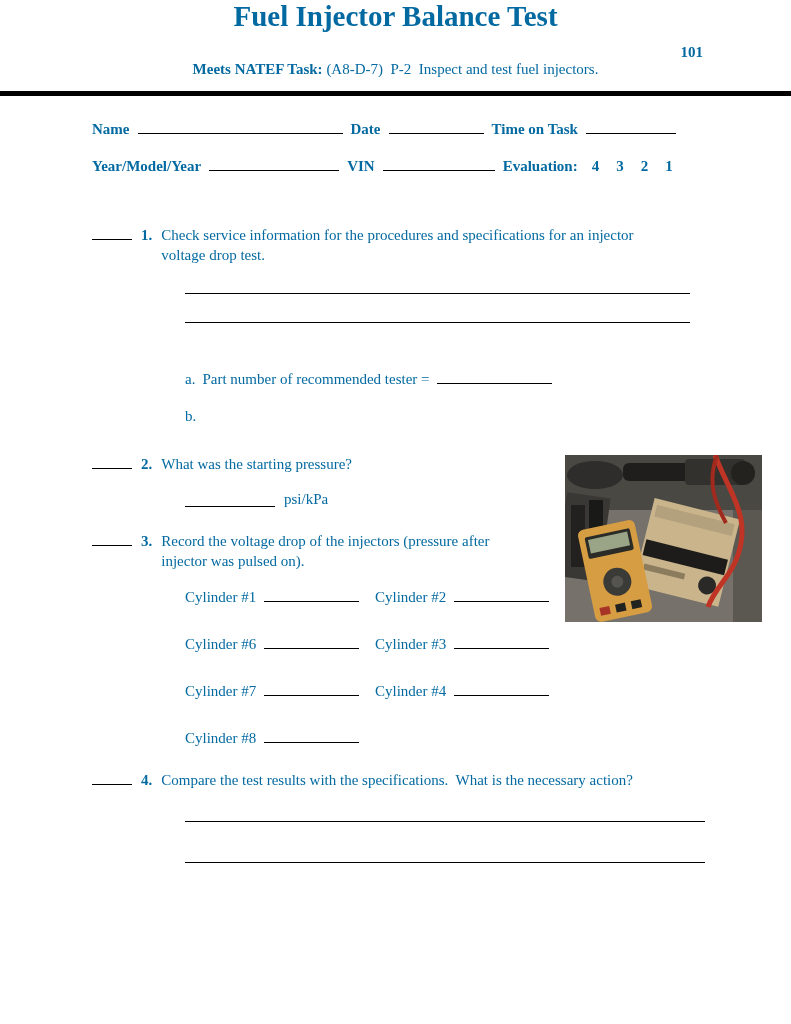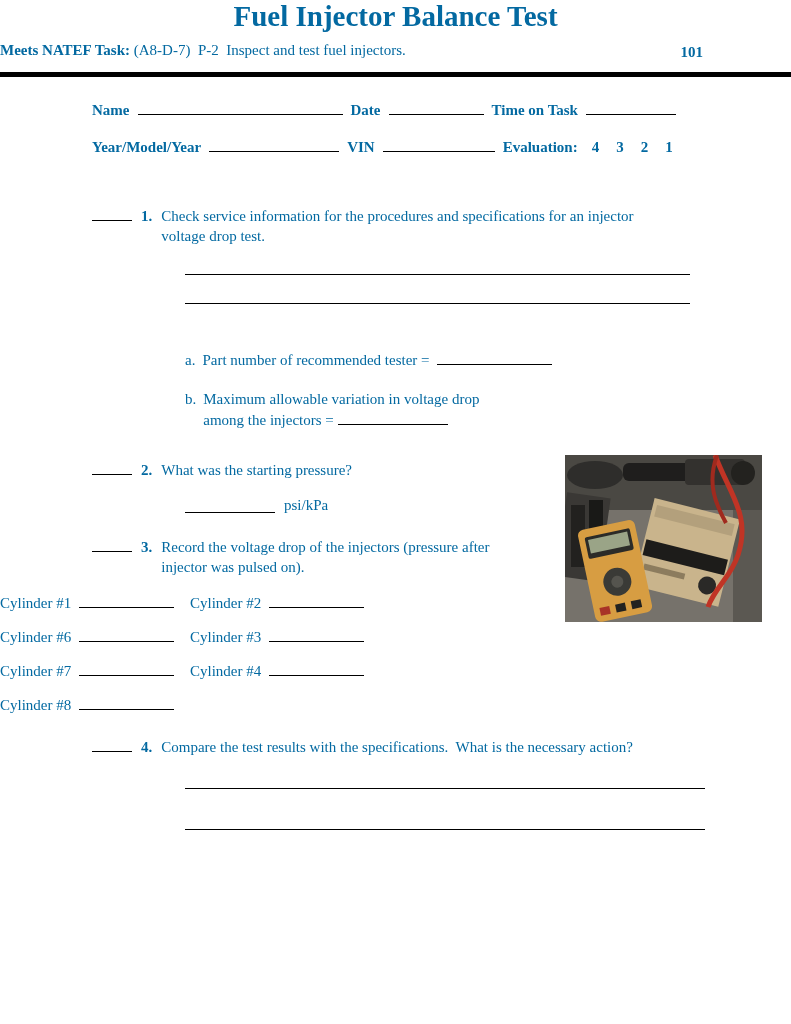--- a/index.html
+++ b/index.html
@@ -7,21 +7,21 @@
     position:relative; width:791px; height:1024px; background:#ffffff;
     font-family:"Liberation Serif", serif; font-size:15px; color:#0369a1;
     overflow:hidden;
   }
   .b { font-weight:bold; }
   .pre { white-space:pre-wrap; }
 
   .page-number { position:absolute; top:44px; right:88px; font-weight:bold; }
 
   .title { margin:0; text-align:center; font-size:29px; font-weight:bold; }
-  .natef { margin-top:9px; }
+  .natef { margin-top:28px; text-align:center; }
   .natef .lbl { font-weight:bold; }
   .rule { margin-top:13px; height:5px; background:#000; width:100%; }
 
   .form-line { display:flex; align-items:baseline; gap:8px; margin-left:92px; margin-right:70px;font-family:Liberation Serif, serif; }
   .fl1 { margin-top:24px; }
   .fl2 { margin-top:19px; }
 
   .blank { display:inline-block; height:13px; border-bottom:1.4px solid #000; } .w90 {width:90px;} .w95 {width:95px;} .w110 {width:110px;}
   .w112 {width:112px;} .w115 {width:115px;} .w130 {width:130px;} .w205 {width:205px;}
 
@@ -40,21 +40,21 @@
   .sub { display:flex; align-items:baseline; margin-left:185px; gap:7px; }
   .sub-a { margin-top:47px; }
   .sub-b { margin-top:20px; }
   .sub-label { flex:none; }
   .sub-text { line-height:21px; }
 
   .q2 { margin-top:29px; }
   .psi-line { margin-left:185px; margin-top:17px; display:flex; gap:9px; align-items:center; }
 
   .q3 { margin-top:23px; }
-  .cyl-grid { margin-top:17px; display:grid; grid-template-columns:190px 190px; row-gap:16px; }
+  .cyl-grid { margin-left:185px; margin-top:17px; display:grid; grid-template-columns:190px 190px; row-gap:29px; }
   .cyl { display:flex; gap:8px; align-items:baseline; }
 
   .q4 { margin-top:23px; }
   .ans4a { margin-top:31px; width:520px; }
   .ans4b { margin-top:40px; width:520px; }
 
   .photo { position:absolute; left:565px; top:455px; width:197px; height:167px; }
 </style>
 </head>
 <body>
@@ -108,27 +108,20 @@
   <div class="ans-line ans1b"></div>
 
   <div class="sub sub-a">
     <span class="sub-label">a.</span>
     <span>Part number of recommended tester =</span>
     <span class="blank w115"></span>
   </div>
 
   <div class="sub sub-b">
     <span class="sub-label">b.</span>
-    <div class="sub-text">
-      <div>Maximum allowable variation in voltage drop</div>
-      <div>
-        <span>among the injectors =</span>
-        <span class="blank w110"></span>
-      </div>
-    </div>
   </div>
 
   <div class="q q2">
     <span class="blank lead"></span>
     <span class="qnum">2.</span>
     <div class="qtext">What was the starting pressure?</div>
   </div>
 
   <div class="psi-line">
     <span class="blank w90"></span>

